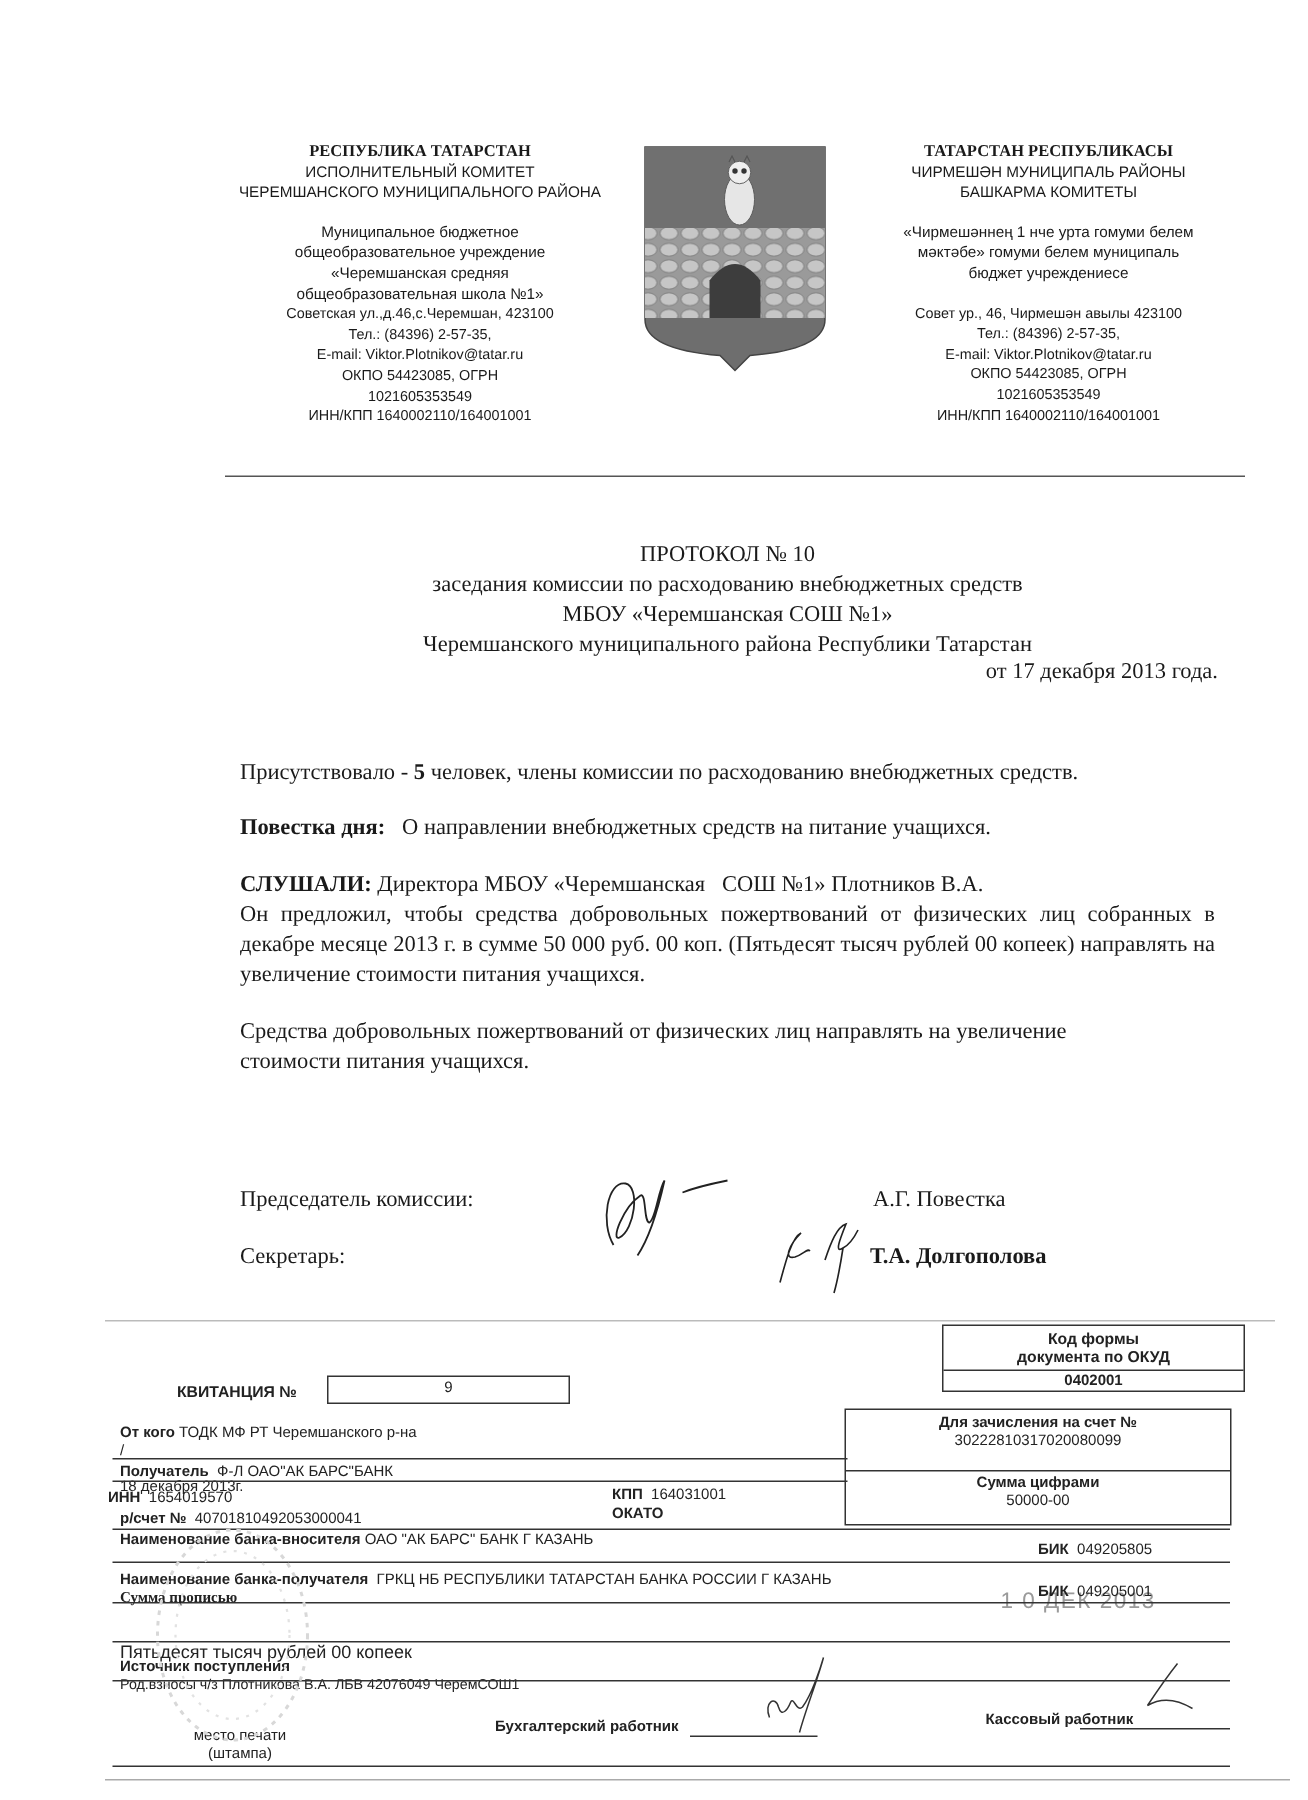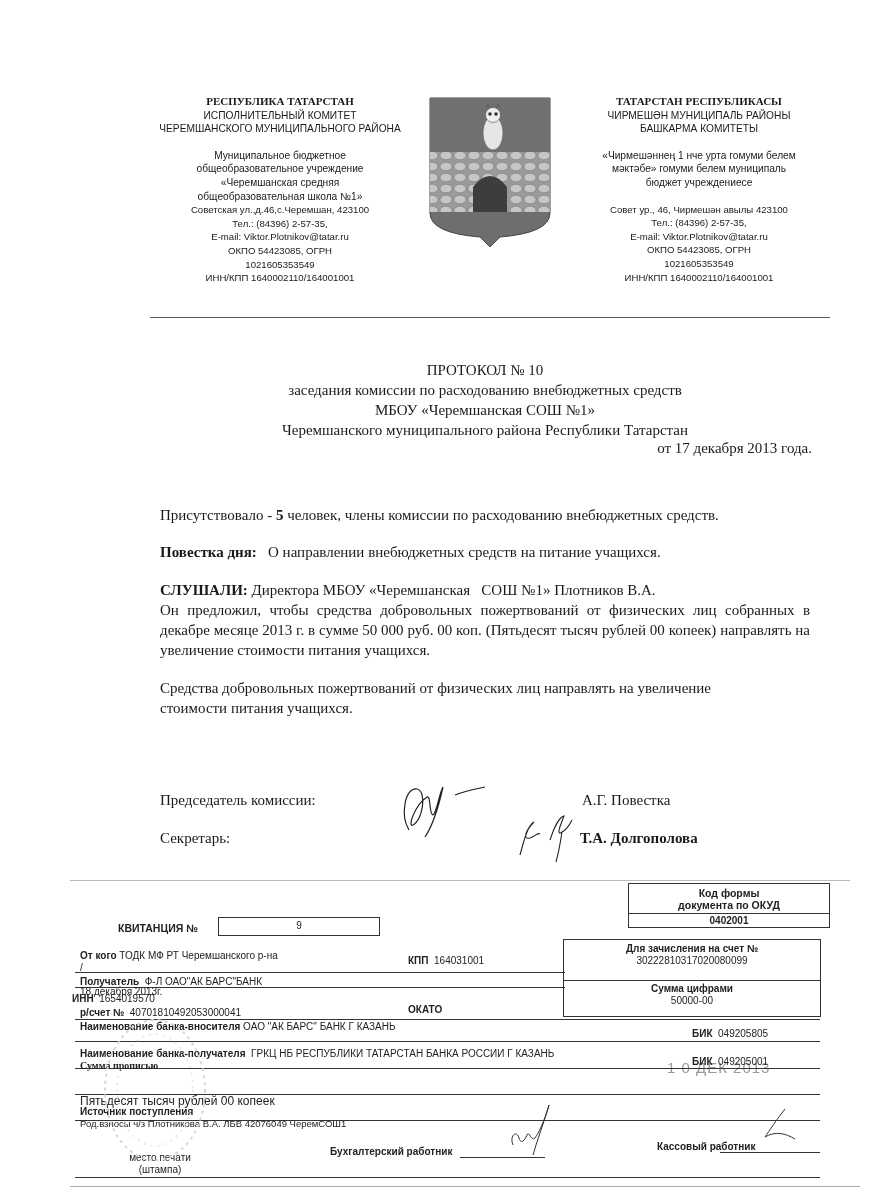--- a/index.html
+++ b/index.html
@@ -142,21 +142,21 @@
 
 <div class="rc" style="left:80px; top:938px;margin-top:48px;">18 декабря 2013г.</div>
 <div class="rc" style="left:80px; top:950px;"><span class="rb">От кого</span><span> ТОДК МФ РТ Черемшанского р-на</span></div>
 <div class="rc" style="left:80px; top:962px;">/</div>
 <div class="hl" style="left:75px; top:972px; width:490px;"></div>
 
 <div class="rc" style="left:80px; top:976px;"><span class="rb">Получатель</span><span style="white-space:pre">  Ф-Л ОАО"АК БАРС"БАНК</span></div>
 <div class="hl" style="left:75px; top:987px; width:490px;"></div>
 
 <div class="rc" style="left:72px; top:993px;"><span class="rb">ИНН</span><span style="white-space:pre">  1654019570</span></div>
-<div class="rc" style="left:408px; top:955px;"><span class="rb">КПП</span><span style="white-space:pre">  164031001</span></div>
+<div class="rc" style="left:408px; top:991px;"><span class="rb">КПП</span><span style="white-space:pre">  164031001</span></div>
 <div class="rc" style="left:80px; top:1007px;"><span class="rb">р/счет №</span><span style="white-space:pre">  40701810492053000041</span></div>
 <div class="rc rb" style="left:408px; top:1004px;">ОКАТО</div>
 
 <div class="box" style="left:563px; top:939px; width:256px; height:76px;">
   <div class="rc" style="left:0; width:256px; top:3px; text-align:center; line-height:12px;">
     <div class="rb">Для зачисления на счет №</div>
     <div>30222810317020080099</div>
   </div>
   <div class="hl" style="left:0; top:40px; width:256px;"></div>
   <div class="rc" style="left:0; width:256px; top:43px; text-align:center; line-height:12px;">

